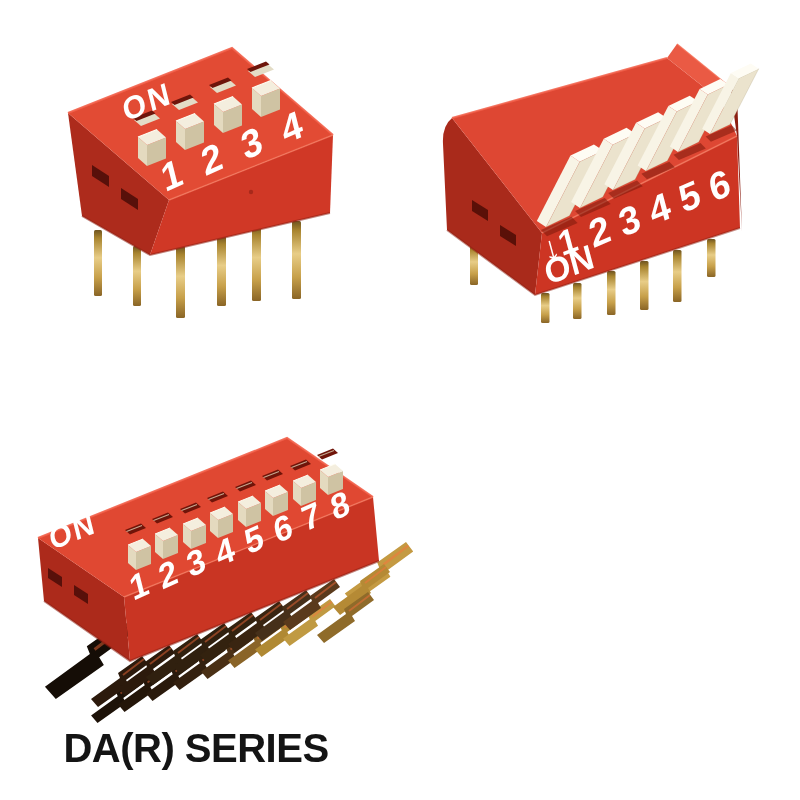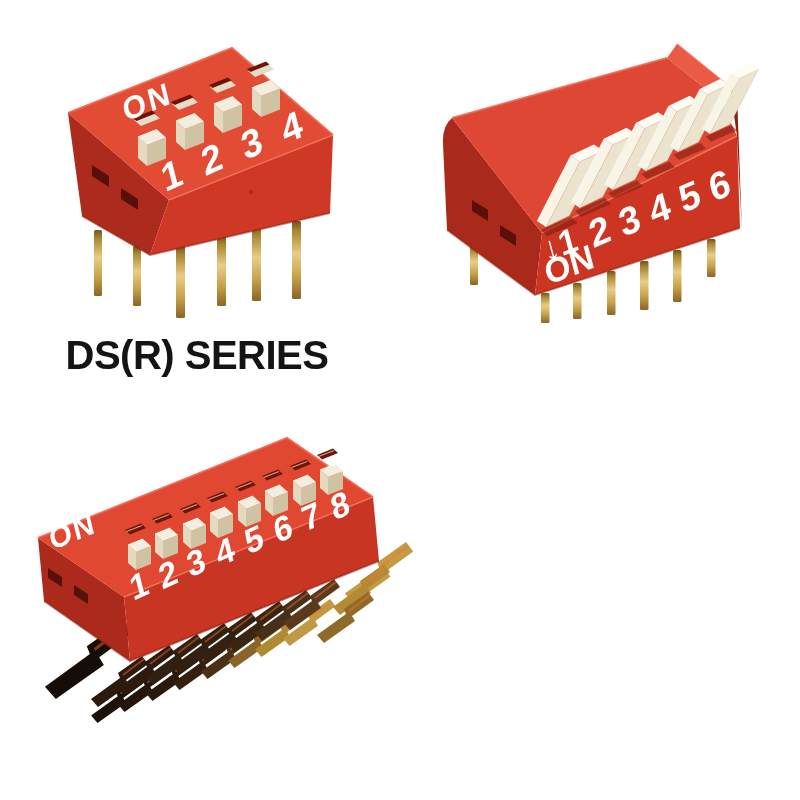--- a/index.html
+++ b/index.html
@@ -71,21 +71,20 @@
     </g>
 
     <g>
       <text class="mark" font-size="31" letter-spacing="3" text-anchor="middle" transform="translate(98,76) rotate(-22) skewX(-8)">ON</text>
       <text class="mark" font-size="38" text-anchor="middle" transform="translate(123,152) rotate(-24) skewX(-10)">1</text>
       <text class="mark" font-size="38" text-anchor="middle" transform="translate(163,136) rotate(-24) skewX(-10)">2</text>
       <text class="mark" font-size="38" text-anchor="middle" transform="translate(203,120) rotate(-24) skewX(-10)">3</text>
       <text class="mark" font-size="38" text-anchor="middle" transform="translate(243,104) rotate(-24) skewX(-10)">4</text>
     </g>
   </svg>
-  <div class="cap" style="left:36px;top:332px;width:322px">DS(R) SERIES</div>
 
   <svg class="sw" style="left:420px;top:28px" width="350" height="320" viewBox="0 0 350 320">
     <defs>
       <linearGradient id="goldB" x1="0" y1="0" x2="0" y2="1">
         <stop offset="0" stop-color="#6e5420"></stop>
           <stop offset="0.12" stop-color="#a8842f"></stop>
         <stop offset="0.42" stop-color="#e8cd87"></stop>
           <stop offset="0.72" stop-color="#c7a04a"></stop>
         <stop offset="1" stop-color="#8a6526"></stop>
       </linearGradient>
@@ -221,14 +220,15 @@
       <text class="mark" font-size="34" text-anchor="middle" transform="translate(130,173) rotate(-24) skewX(-10)">1</text>
       <text class="mark" font-size="34" text-anchor="middle" transform="translate(159,162) rotate(-24) skewX(-10)">2</text>
       <text class="mark" font-size="34" text-anchor="middle" transform="translate(187,150) rotate(-24) skewX(-10)">3</text>
       <text class="mark" font-size="34" text-anchor="middle" transform="translate(216,139) rotate(-24) skewX(-10)">4</text>
       <text class="mark" font-size="34" text-anchor="middle" transform="translate(245,127) rotate(-24) skewX(-10)">5</text>
       <text class="mark" font-size="34" text-anchor="middle" transform="translate(274,116) rotate(-24) skewX(-10)">6</text>
       <text class="mark" font-size="34" text-anchor="middle" transform="translate(302,104) rotate(-24) skewX(-10)">7</text>
       <text class="mark" font-size="34" text-anchor="middle" transform="translate(331,93) rotate(-24) skewX(-10)">8</text>
     </g>
   </svg>
+  <div class="cap" style="left:32px;top:725px;width:328px">DA(R) SERIES</div>
 
 </div>
 
 </body></html>

